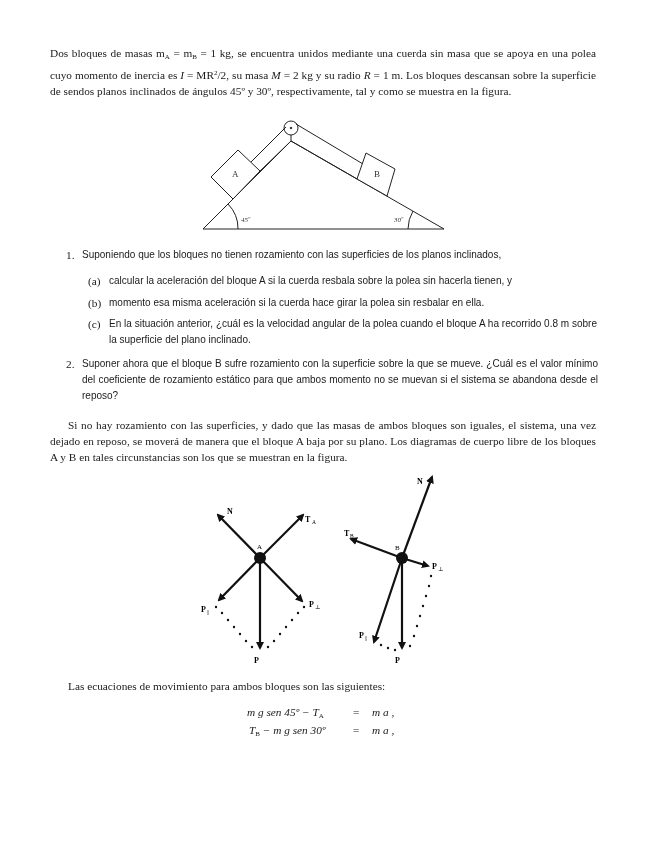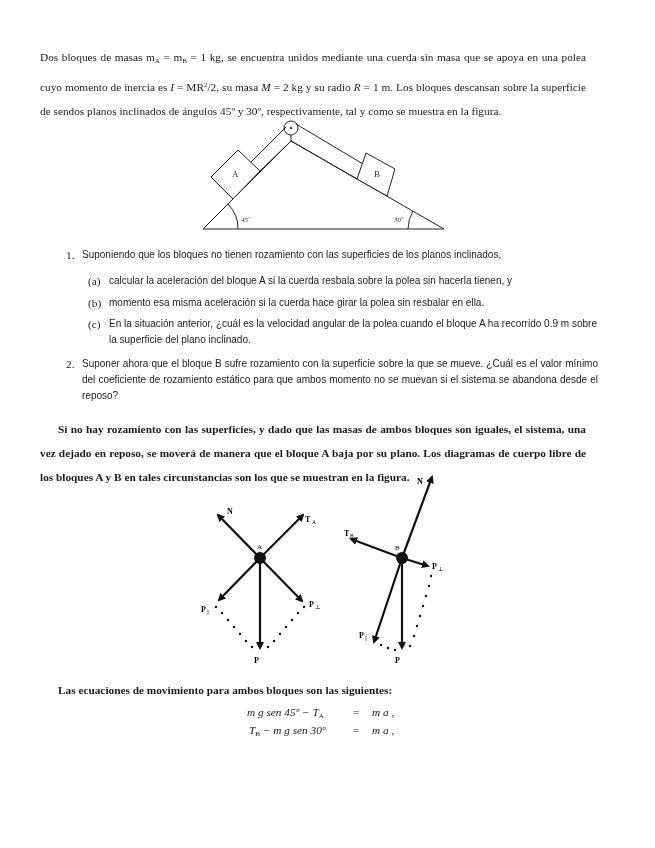--- a/index.html
+++ b/index.html
@@ -1,20 +1,20 @@
 <!DOCTYPE html>
 <html><head>
 <meta charset="utf-8">
 <style>
   html, body { margin: 0; padding: 0; background: #ffffff; }
   body { width: 655px; height: 848px; position: relative; overflow: hidden;
          font-family: "DejaVu Serif", "Liberation Serif", serif; color: #1a1a1a; }
-  .p { position: absolute; left: 40px; width: 546px; font-size: 11.3px; line-height: 24px;
+  .p { position: absolute; left: 50px; width: 546px; font-size: 11.3px; line-height: 16px;
        text-align: justify; font-family: "Liberation Serif", "DejaVu Serif", serif; }
-  .indent { text-indent: 18px; font-weight: bold; }
+  .indent { text-indent: 18px; }
   .li { position: absolute; font-size: 10px; line-height: 16px; text-align: justify;
         font-family: Liberation Sans, sans-serif; }
   .num { position: absolute; font-size: 11.3px; line-height: 16px;
          font-family: "Liberation Serif", "DejaVu Serif", serif; }
   svg text { font-family: "Liberation Serif", "DejaVu Serif", serif; }
   .eq { position: absolute; font-size: 11.3px; font-family: "Liberation Serif", "DejaVu Serif", serif; text-align: center; }
   .eq i { font-style: italic; }
   sub { font-size: 7px; vertical-align: -2px; }
   sup { font-size: 7px; vertical-align: 4px; }
 </style>
@@ -127,21 +127,21 @@
 <div class="num" style="left:66px;top:247px;">1.</div>
 <div class="li" style="left:82px;top:247px;width:516px;">Suponiendo que los bloques no tienen rozamiento con las superficies de los planos inclinados,</div>
 
 <div class="num" style="left:88px;top:273px;">(a)</div>
 <div class="li" style="left:109px;top:273px;width:490px;">calcular la aceleración del bloque A si la cuerda resbala sobre la polea sin hacerla tienen, y</div>
 
 <div class="num" style="left:88px;top:295px;">(b)</div>
 <div class="li" style="left:109px;top:295px;width:490px;">momento esa misma aceleración si la cuerda hace girar la polea sin resbalar en ella.</div>
 
 <div class="num" style="left:88px;top:316px;">(c)</div>
-<div class="li" style="left:109px;top:316px;width:488px;">En la situación anterior, ¿cuál es la velocidad angular de la polea cuando el bloque A ha recorrido 0.9 m sobre la superficie del plano inclinado.</div>
+<div class="li" style="left:109px;top:316px;width:488px;">En la situación anterior, ¿cuál es la velocidad angular de la polea cuando el bloque A ha recorrido 0.8 m sobre la superficie del plano inclinado.</div>
 
 <div class="num" style="left:66px;top:356px;">2.</div>
 <div class="li" style="left:82px;top:356px;width:516px;">Suponer ahora que el bloque B sufre rozamiento con la superficie sobre la que se mueve. ¿Cuál es el valor mínimo del coeficiente de rozamiento estático para que ambos momento no se muevan si el sistema se abandona desde el reposo?</div>
 
 <div class="p indent" style="top:417px;">Si no hay rozamiento con las superficies, y dado que las masas de ambos bloques son iguales, el sistema, una vez dejado en reposo, se moverá de manera que el bloque A baja por su plano. Los diagramas de cuerpo libre de los bloques A y B en tales circunstancias son los que se muestran en la figura.</div>
 
 <div class="p indent" style="top:678px;">Las ecuaciones de movimiento para ambos bloques son las siguientes:</div>
 
 <div class="eq" style="left:247px;top:706px;">
   <i>m g sen 45º − T</i><sub>A</sub>

